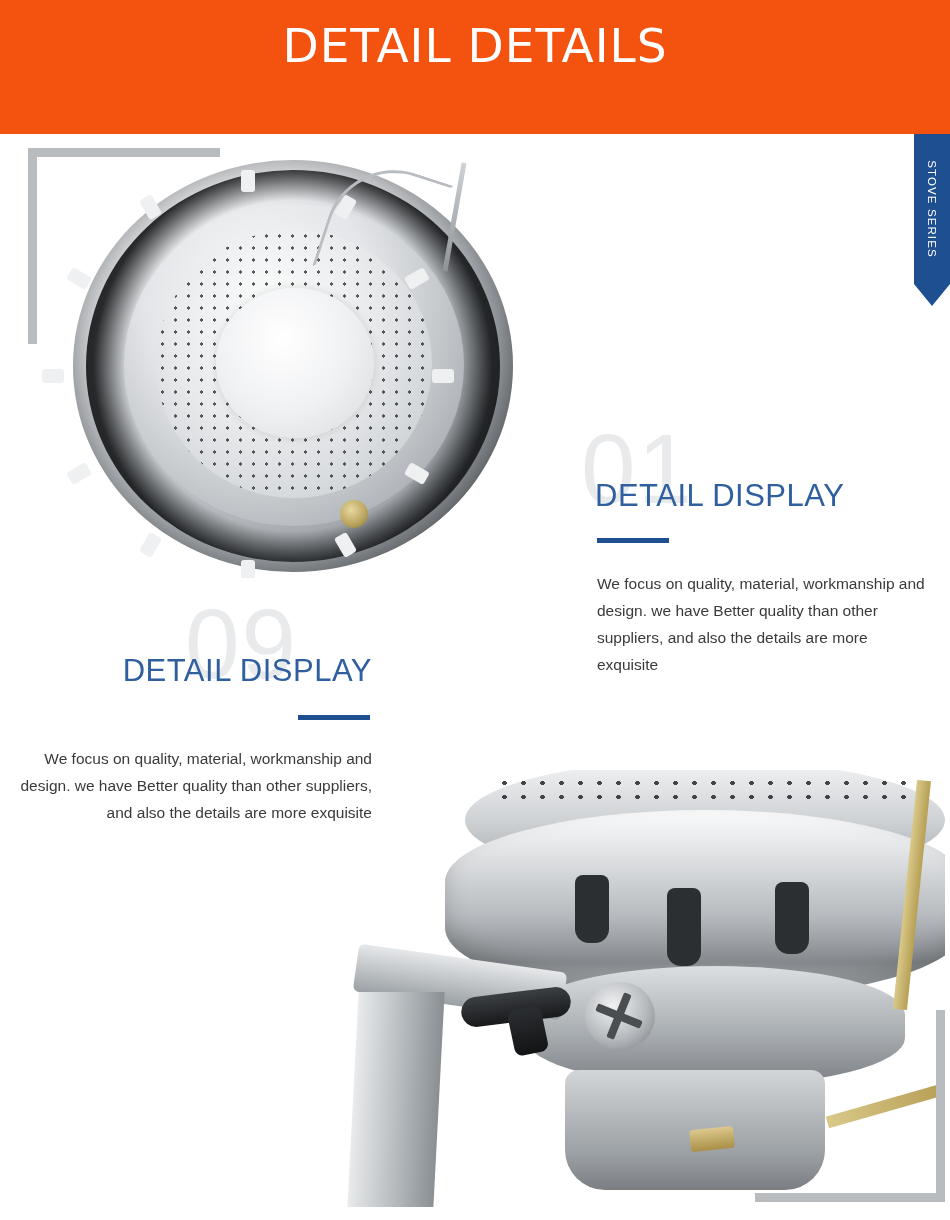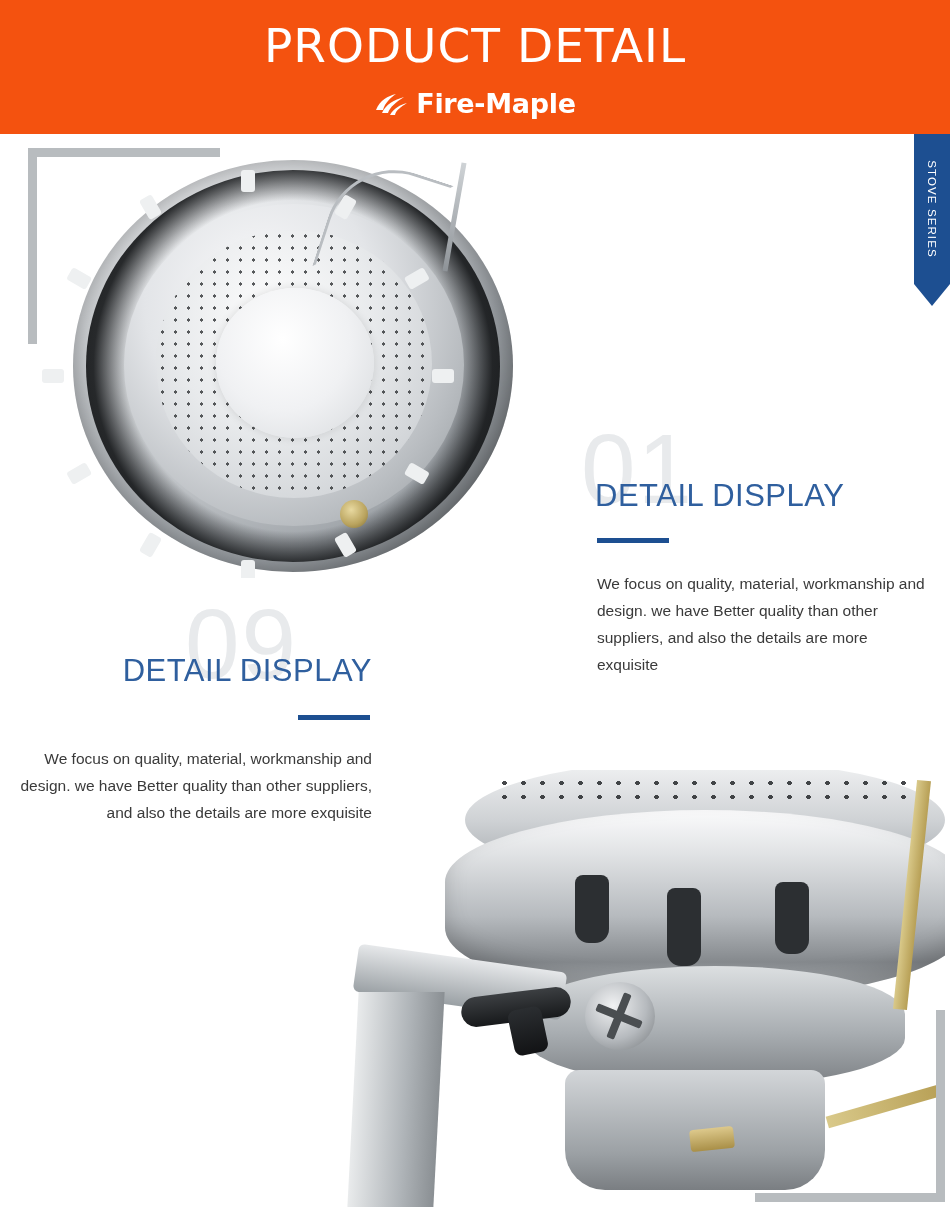--- a/index.html
+++ b/index.html
@@ -400,31 +400,21 @@
     border-right: 9px solid #b8bcbf;
     border-bottom: 9px solid #b8bcbf;
   }
 </style>
 </head>
 <body>
 
 <div class="page">
 
   <div class="header">
-    <div class="header-title">PRODUCT DETAIL</div>
-    <div class="brand-row">
-      <span class="brand-mark">
-        <svg width="34" height="26" viewBox="0 0 34 26" aria-hidden="true">
-          <path d="M2 19 C6 9, 14 5, 22 3 C16 7, 11 12, 9 19 Z" fill="#ffffff"></path>
-          <path d="M8 22 C12 13, 20 9, 30 6 C22 11, 16 16, 14 22 Z" fill="#ffffff"></path>
-          <path d="M16 24 C20 17, 26 14, 33 12 C27 16, 22 19, 21 24 Z" fill="#ffffff"></path>
-        </svg>
-      </span>
-      <span class="brand-name">Fire-Maple</span>
-    </div>
+    <div class="header-title">DETAIL DETAILS</div>
   </div>
 
   <div class="ribbon">
     <span class="ribbon-text">STOVE SERIES</span>
   </div>
 
   <div class="photo1">
     <div class="p1-bg"></div>
     <div class="p1-ring-outer"></div>
     <div class="p1-ring-dark"></div>

